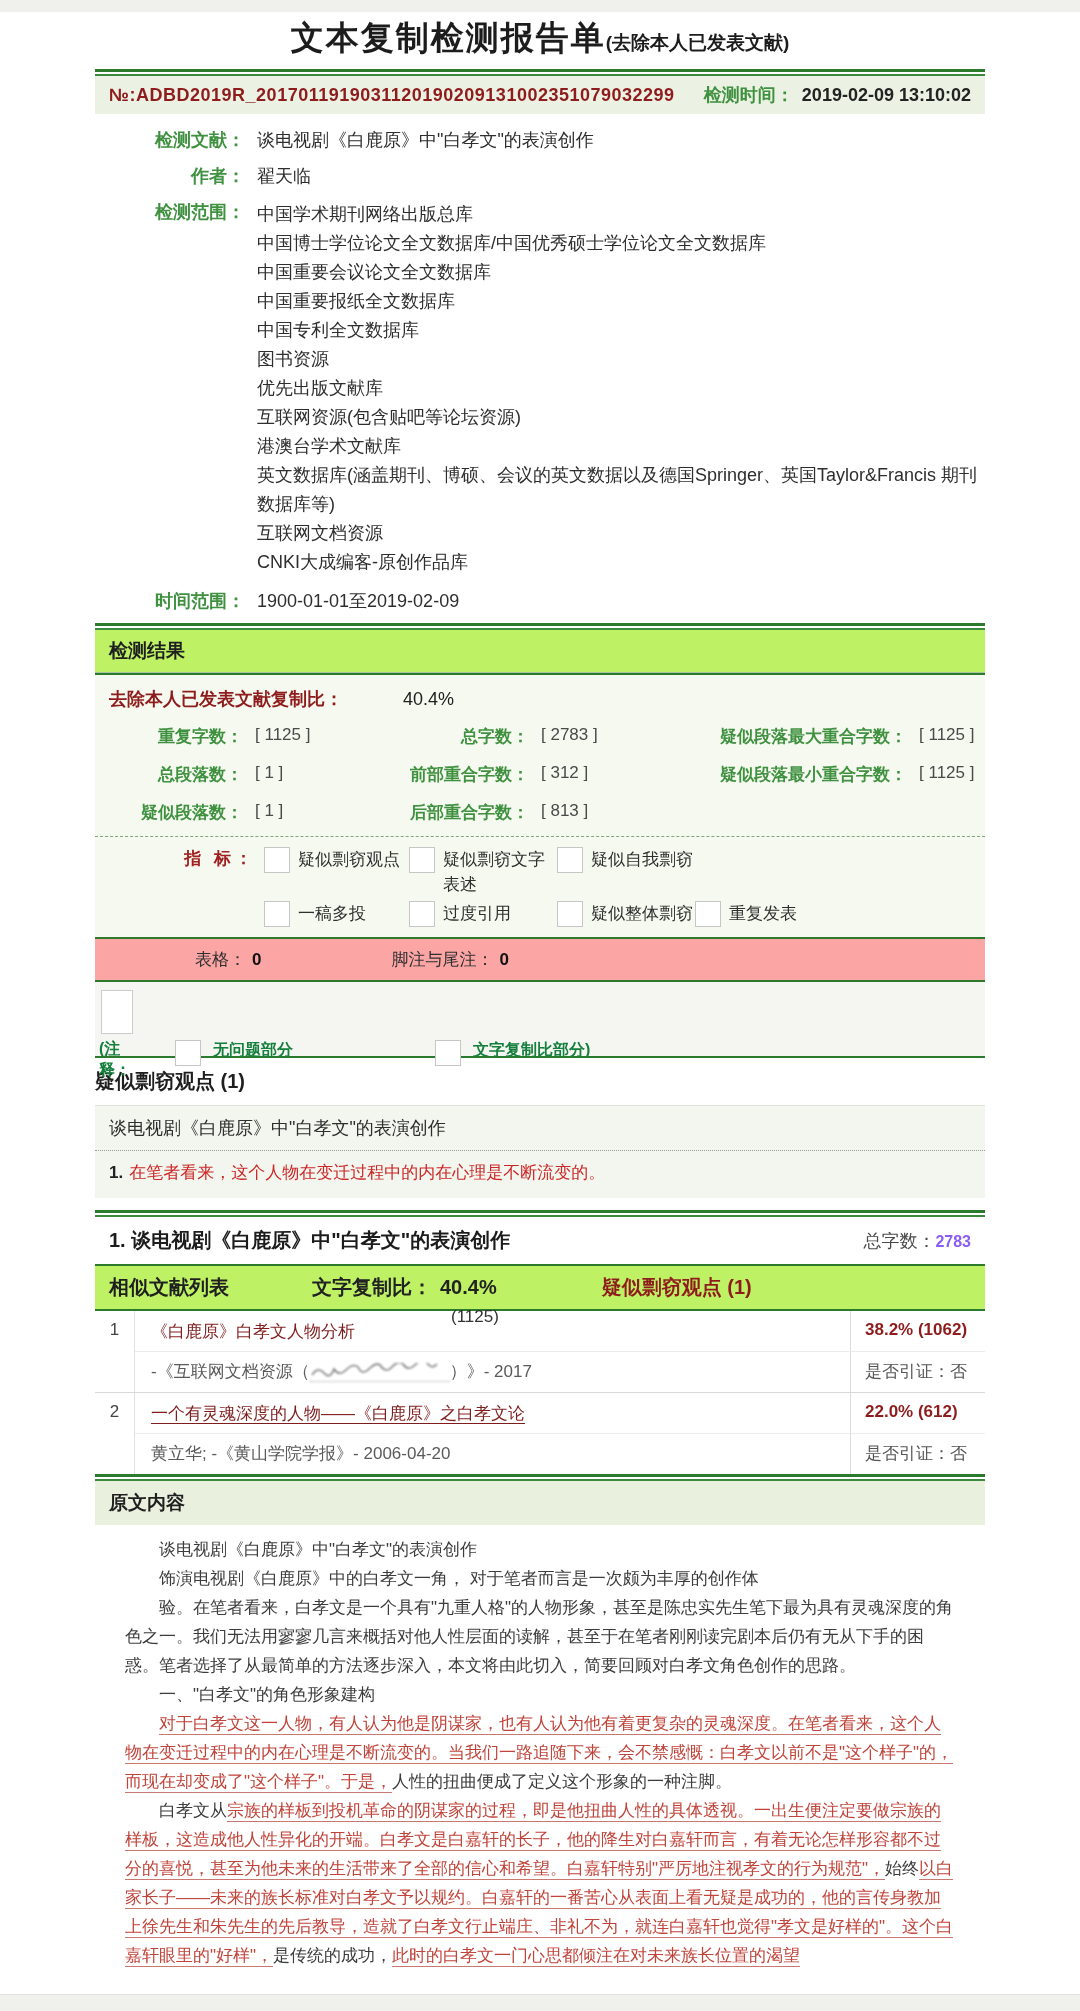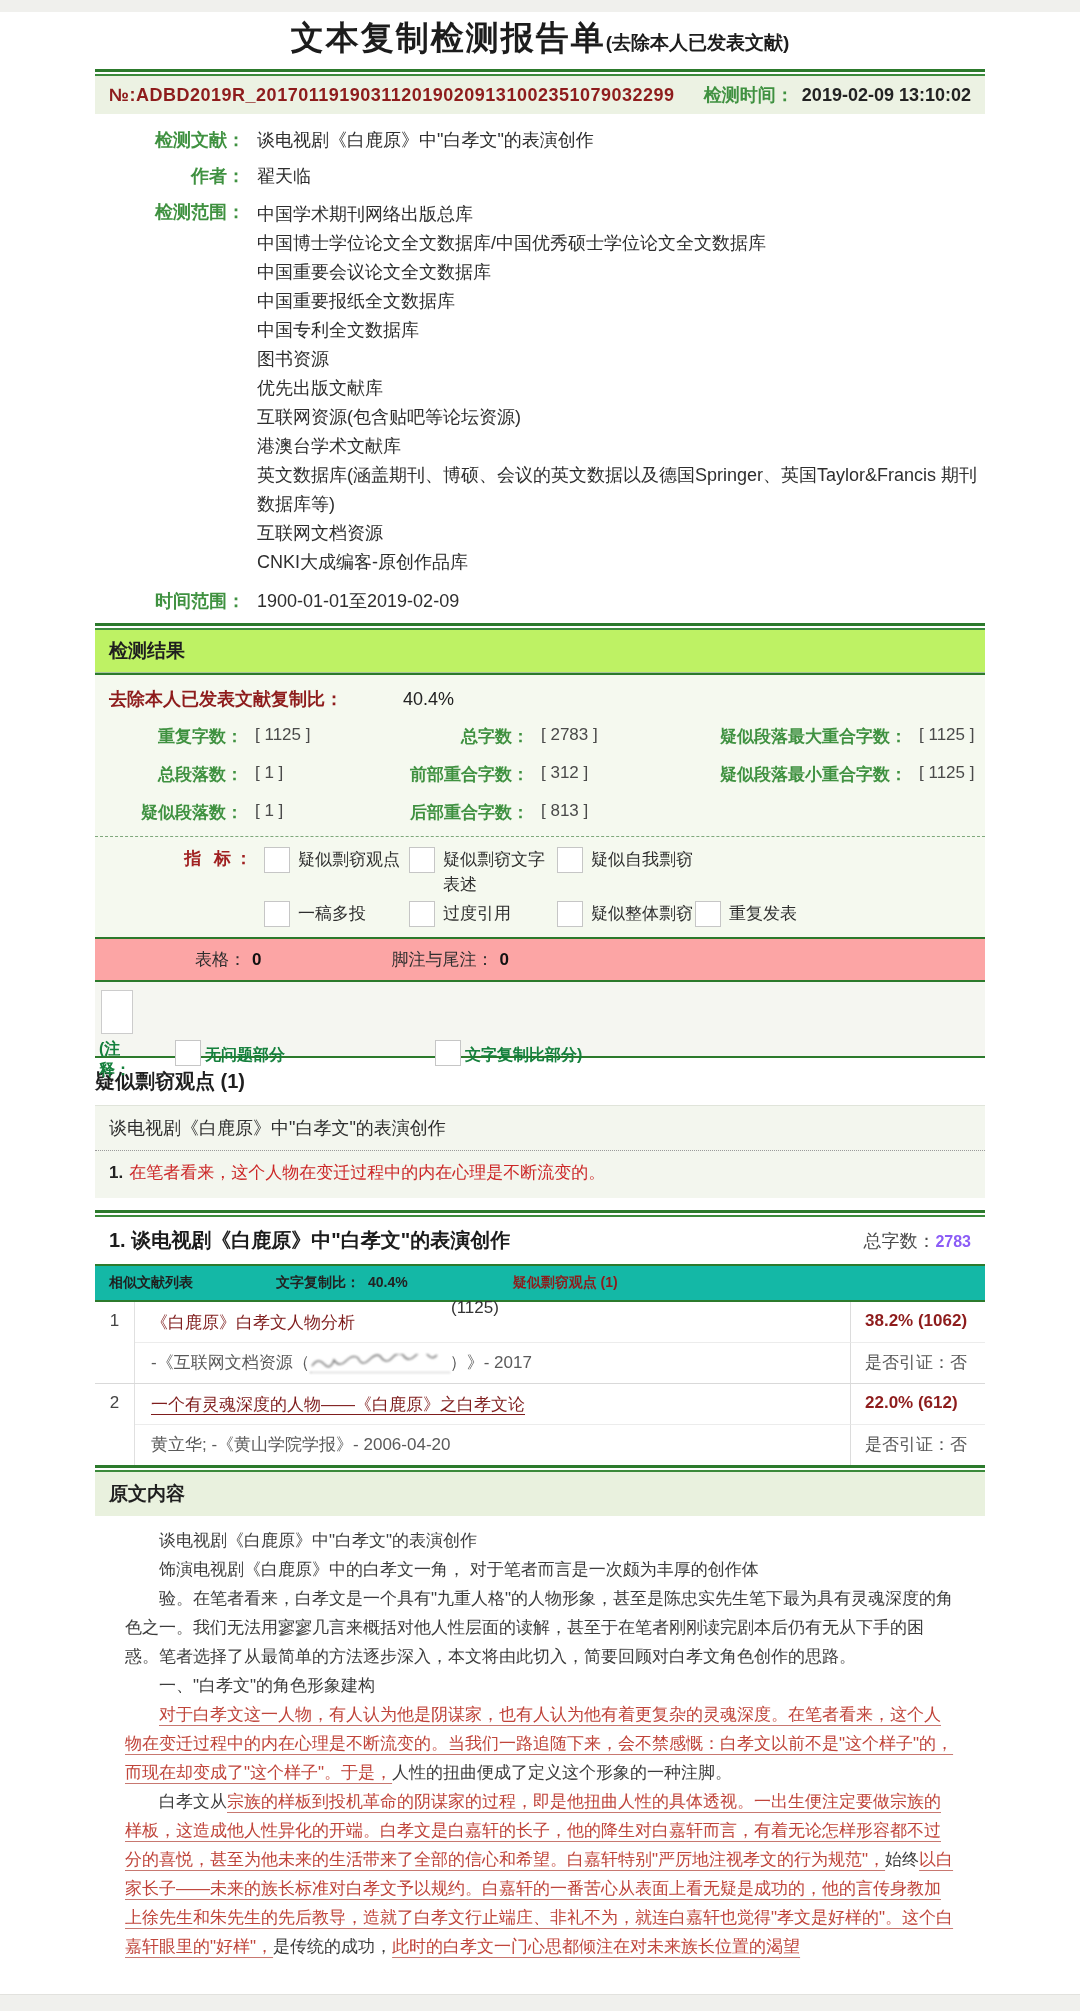--- a/index.html
+++ b/index.html
@@ -52,37 +52,37 @@
   
   .tf-row{background:#fca5a5;padding:9px 0;font-size:17px;display:flex;}
   .tf-item{margin-left:100px;}
   .tf-item.second{margin-left:130px;}
   .tf-label{color:#2e2e2e;}
   .tf-val{font-weight:700;color:#111;margin-left:6px;}
   
   .note{background:#f5f6f1;height:74px;position:relative;font-size:16px;color:#15803d;font-weight:bold;}
   .note-bigbox{position:absolute;left:6px;top:8px;width:30px;height:42px;background:#fff;border:1px solid #ccc;}
   .note-label{position:absolute;left:4px;top:56px;width:42px;line-height:21px;}
-  .note-item{position:absolute;top:58px;display:flex;gap:4px;align-items:flex-end;}
+  .note-item{position:absolute;top:58px;display:flex;gap:12px;align-items:flex-start;}
   .ni1{left:80px;}.ni2{left:340px;}
   
   .pp-head{padding:10px 0 6px;font-size:20px;font-weight:700;color:#1f1f1f;}
   .pp-box{background:#f3f6ee;margin-top:4px;border-top:1px solid #e0e4da;}
   .pp-title{padding:10px 14px;font-size:18px;color:#2e2e2e;border-bottom:1px dotted #9a9a9a;}
   .pp-item{padding:10px 14px 14px;font-size:17px;}
   .pp-item-no{color:#222;font-weight:700;margin-right:6px;}
   .pp-item-text{color:#cc2727;}
   .gap12{height:12px;}
   
   .doc-row{display:flex;justify-content:space-between;align-items:center;padding:10px 14px;font-size:20px;}
   .doc-title{font-weight:700;color:#1c1c1c;}
   .doc-total{font-size:18px;color:#4a4a4a;}
   .doc-total b{color:#8b5cf6;font-size:16px;}
   
-  .list-head{background:#14b8a6;padding:8px 14px;display:flex;font-size:14px;}
+  .list-head{background:#bef264;padding:8px 14px;display:flex;font-size:20px;}
   .lh-name{font-weight:700;color:#1f1f1f;}
   .lh-ratio{margin-left:75px;color:#8e1c1c;font-weight:700;}
   .lh-ratio span{color:#222;font-weight:700;margin-left:8px;}
   .lh-points{margin-left:105px;color:#8e1c1c;font-weight:700;}
   .lit-list{position:relative;}
   .overlap-count{position:absolute;top:-4px;left:356px;font-size:17px;color:#333;background:transparent;}
   .lit-row{display:grid;grid-template-columns:40px 715px 135px;font-size:17px;}
   .lit-row + .lit-row{border-top:1px solid #d9d9d9;}
   .lit-no{grid-row:1 / span 2;text-align:center;padding-top:9px;color:#444;border-right:1px solid #e0e0e0;}
   .lit-title{padding:9px 10px 8px 16px;color:#7f1d1d;}

